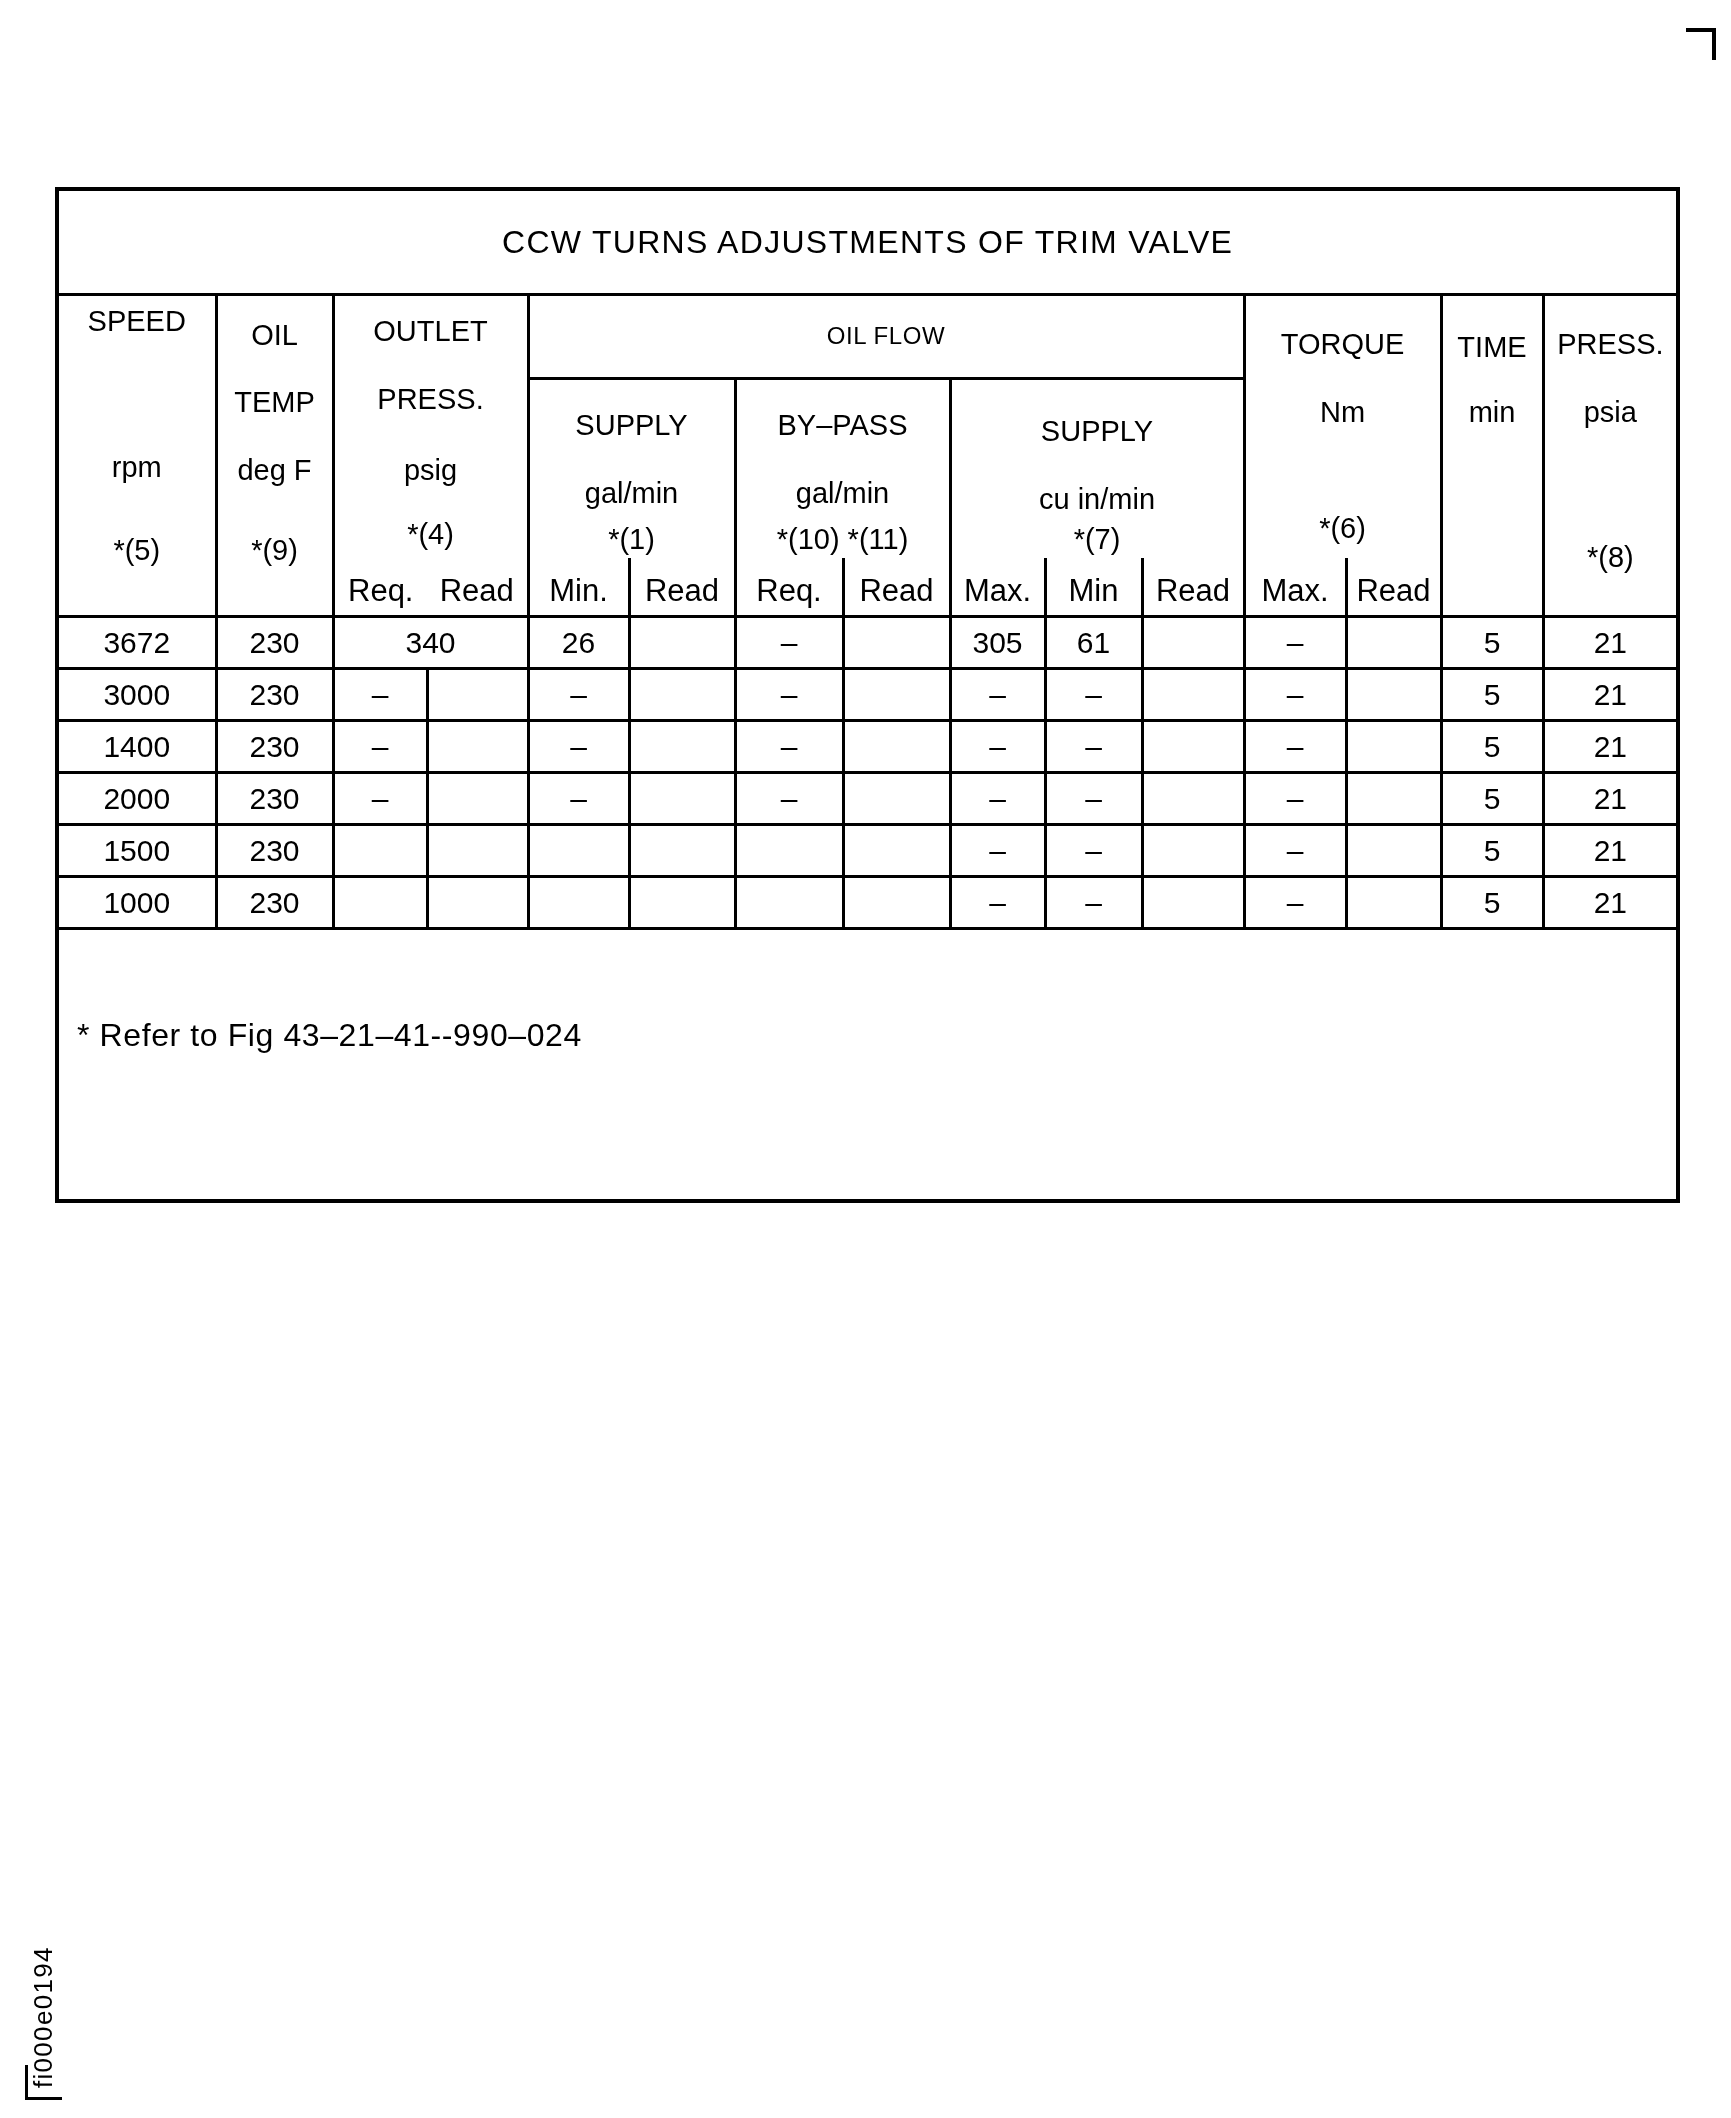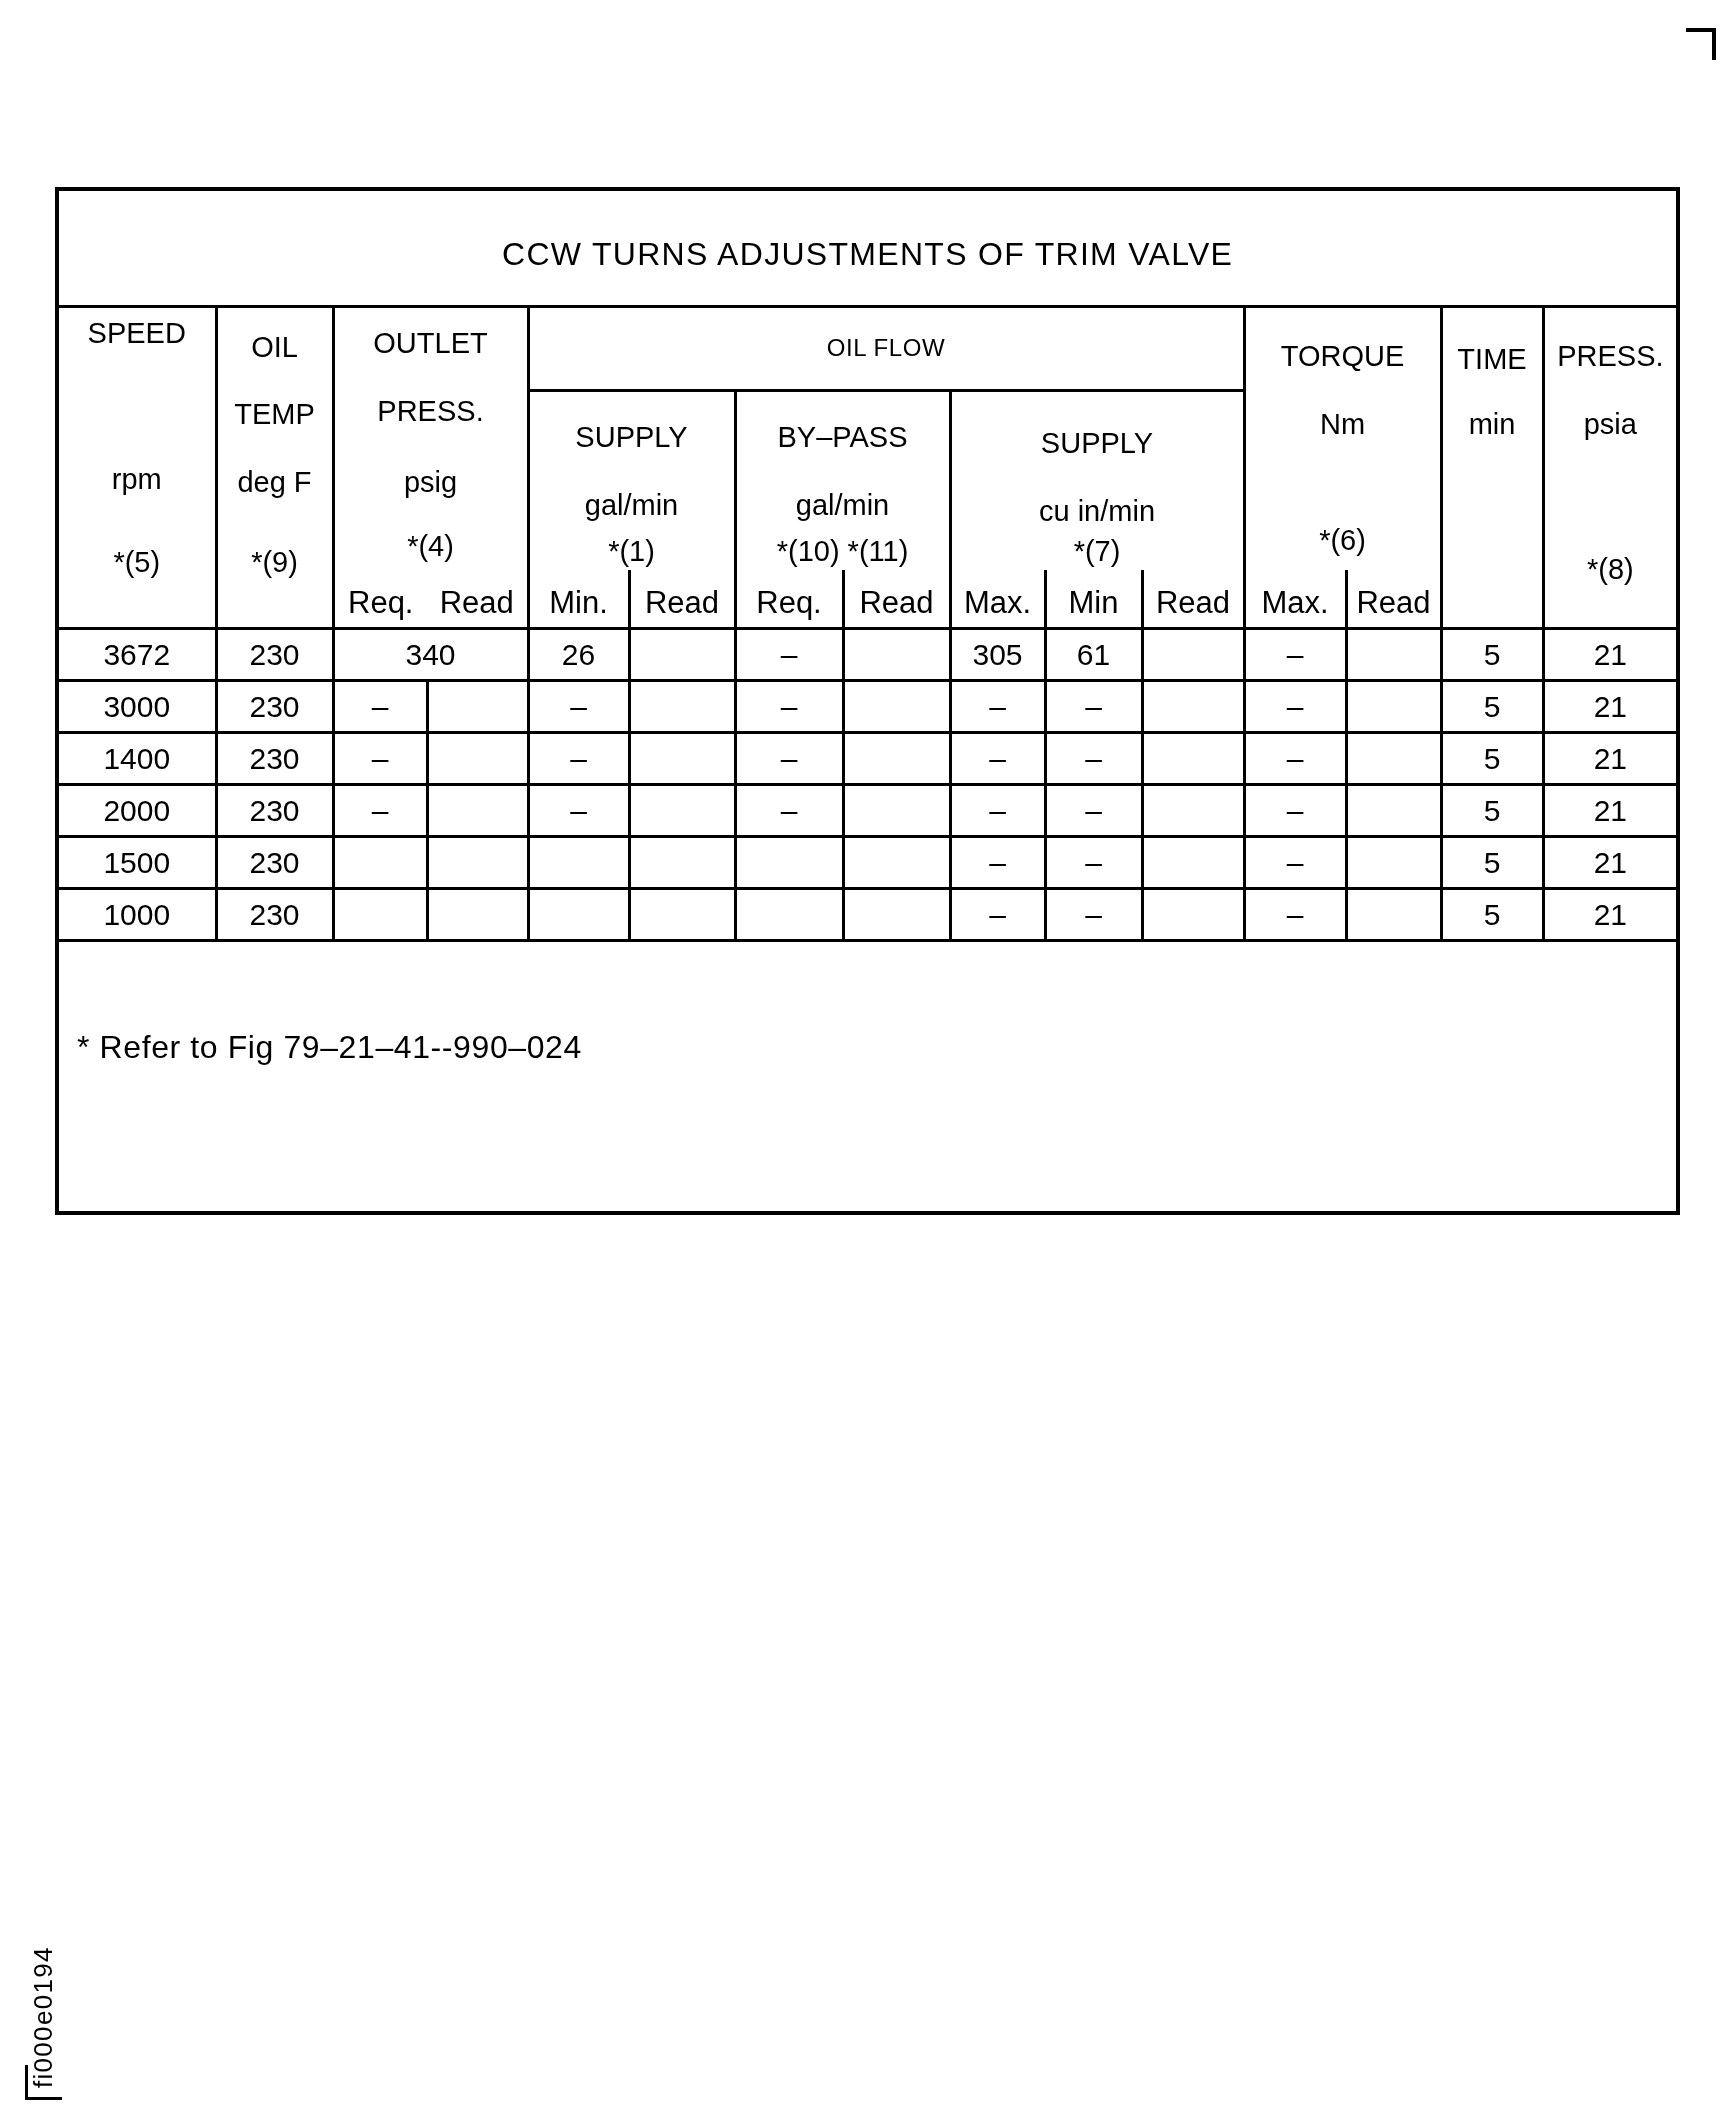--- a/index.html
+++ b/index.html
@@ -47,21 +47,21 @@
   table.trim td { padding: 0; vertical-align: top; }
 
   .titleCell {
     height: 102px;
     border-bottom: 3.9px solid #000;
     text-align: center;
     vertical-align: middle;
     font-size: 32px;
     letter-spacing: 1.3px;
   }
-  .titleCell .twrap { line-height: 102px; margin-top: 12px; }
+  .titleCell .twrap { line-height: 102px; }
 
   tr.r1 { height: 84px; }
   tr.r2 { height: 177px; }
   tr.r3 { height: 58px; }
 
   .bL { border-left: 3.2px solid #000; }
 
   .hcell { position: relative; width: 100%; }
   .h495 { height: 319px; }
   .h405 { height: 261px; }
@@ -335,21 +335,21 @@
       <td class="bL"></td>
       <td class="bL">–</td>
       <td class="bL"></td>
       <td class="bL">5</td>
       <td class="bL">21</td>
     </tr>
 
     <tr class="rfoot">
       <td colspan="15" class="footCell">
         <div class="footwrap">
-          <div class="footnote">* Refer to Fig 79–21–41--990–024</div>
+          <div class="footnote">* Refer to Fig 43–21–41--990–024</div>
         </div>
       </td>
     </tr>
   </tbody>
     </table>
 
   <div class="corner-bl"></div>
   <div class="side-label">fi000e0194</div>
 
 </div>

